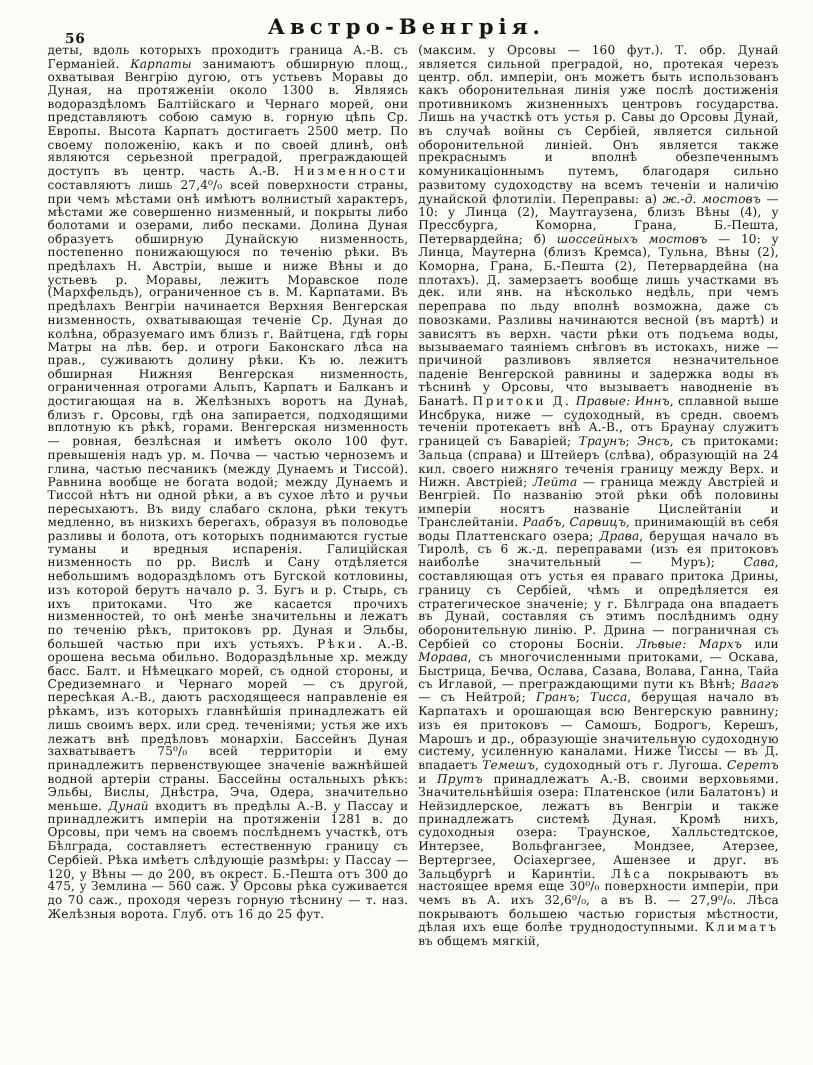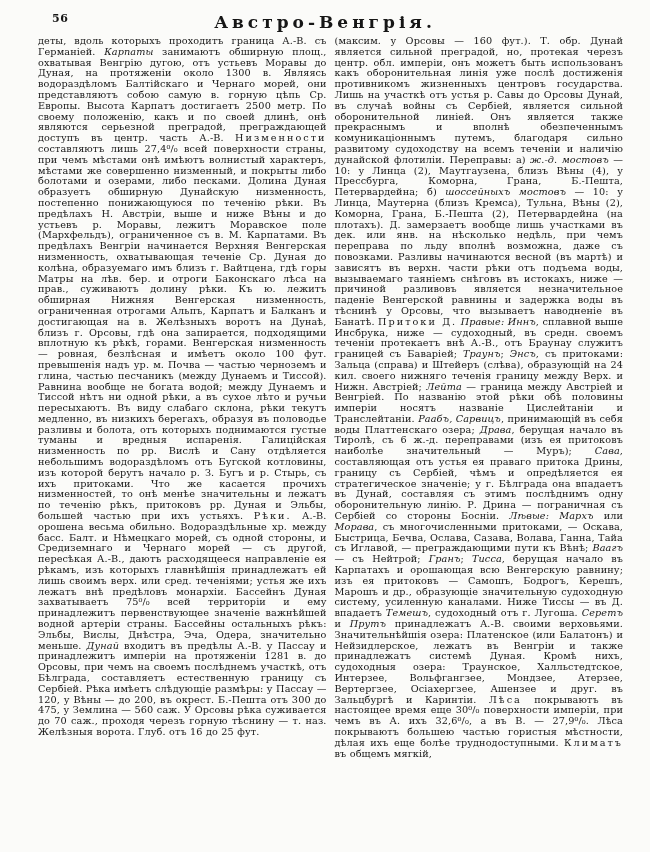--- a/index.html
+++ b/index.html
@@ -20,21 +20,21 @@
   }
   .page-header {
     position: relative;
     height: 30px;
     padding-top: 12px;
     box-sizing: border-box;
   }
   .page-number {
     position: absolute;
     left: 52px;
-    top: 12px;
+    top: 24px;
     font-size: 11px;
     font-weight: bold;
     letter-spacing: 0.5px;
   }
   .running-title {
     display: block;
     text-align: center;
     font-size: 17px;
     font-weight: bold;
     letter-spacing: 4px;

